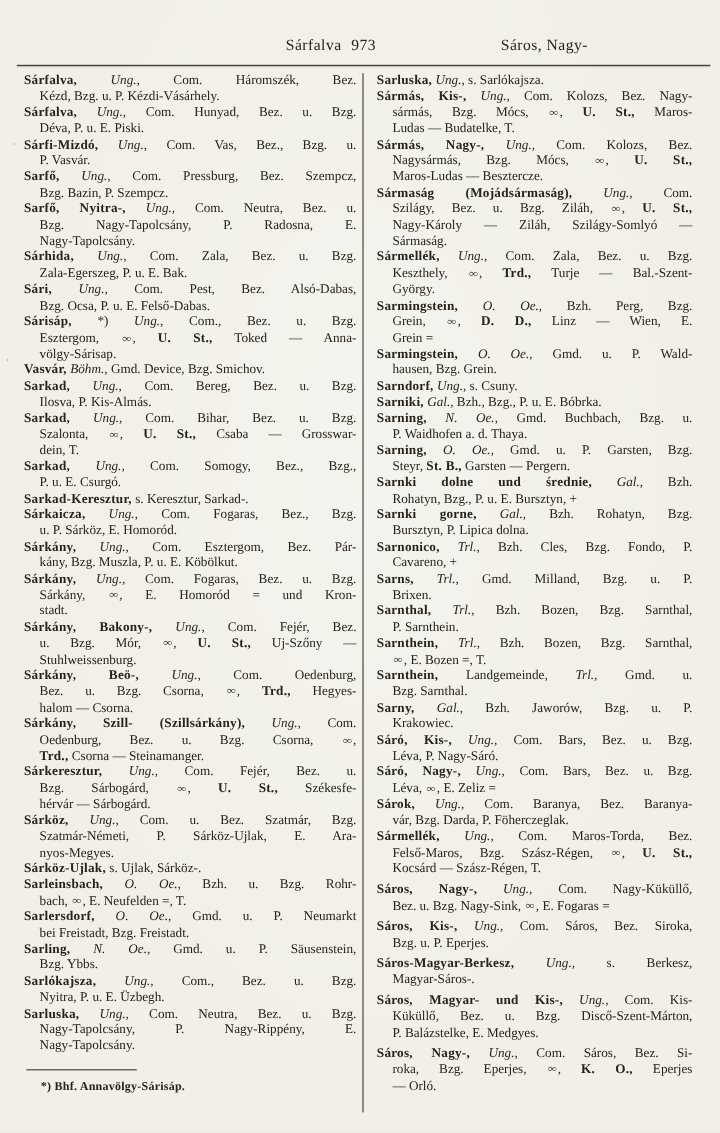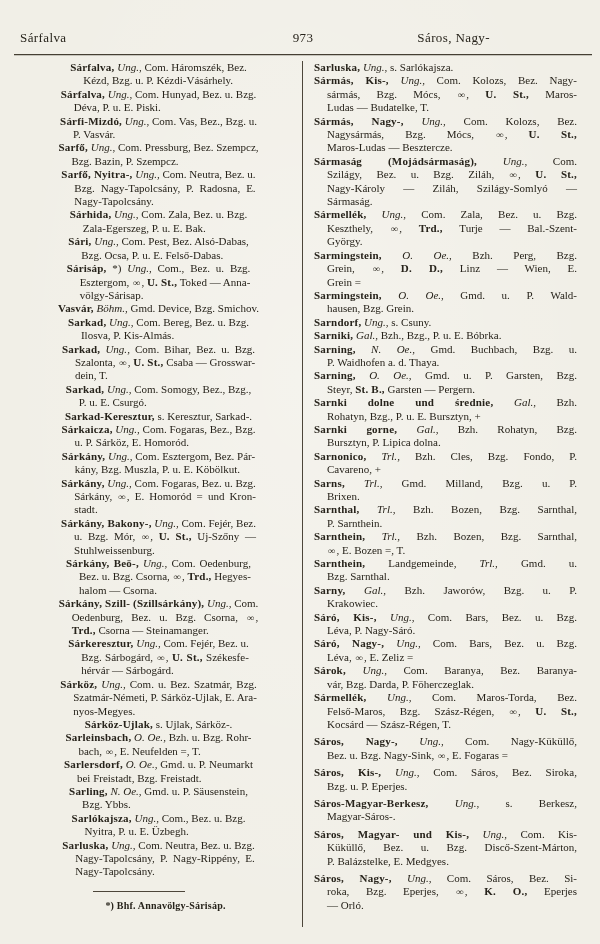--- a/index.html
+++ b/index.html
@@ -26,33 +26,33 @@
       radial-gradient(circle 1px at 590px 520px, #9a9484 50%, transparent 51%),
       radial-gradient(circle 1px at 40px 700px, #9a9484 50%, transparent 51%),
       radial-gradient(circle 1px at 300px 930px, #8d8878 50%, transparent 51%);
     background-repeat:no-repeat;
   }
   .running-head{
     position:absolute;top:30px;left:20px;right:14px;
     display:grid;grid-template-columns:1fr auto 1fr;align-items:baseline;
     font-size:13px;letter-spacing:.4px;
   }
-  .running-head .lh{text-align:left;}
+  .running-head .lh{text-align:right;}
   .running-head .pn{text-align:center;padding:0 8px;}
   .running-head .rh{text-align:center;}
   .head-rule{
     position:absolute;top:54px;left:14px;right:8px;height:1px;
     background:#453f33;box-shadow:0 1px 0 rgba(69,63,51,.25);
   }
   .columns{
     position:absolute;top:61px;left:20px;width:568px;height:866px;
     display:flex;align-items:stretch;
   }
   .col{box-sizing:border-box;}
-  .col-left{width:277px;display:flex;flex-direction:column;align-items:center;}
+  .col-left{width:277px;display:flex;flex-direction:column;}
   .divider{width:1px;background:#4d463a;margin-left:5px;}
   .col-right{width:274px;padding-left:11px;}
   .entry{margin:0;}
   .line{
     font-size:11px;line-height:13.4px;
     white-space:normal;
   }
   .line.jl{text-align:justify;text-align-last:justify;}
   .line.cont{padding-left:13px;}
   .line b{font-weight:bold;letter-spacing:.2px;}

